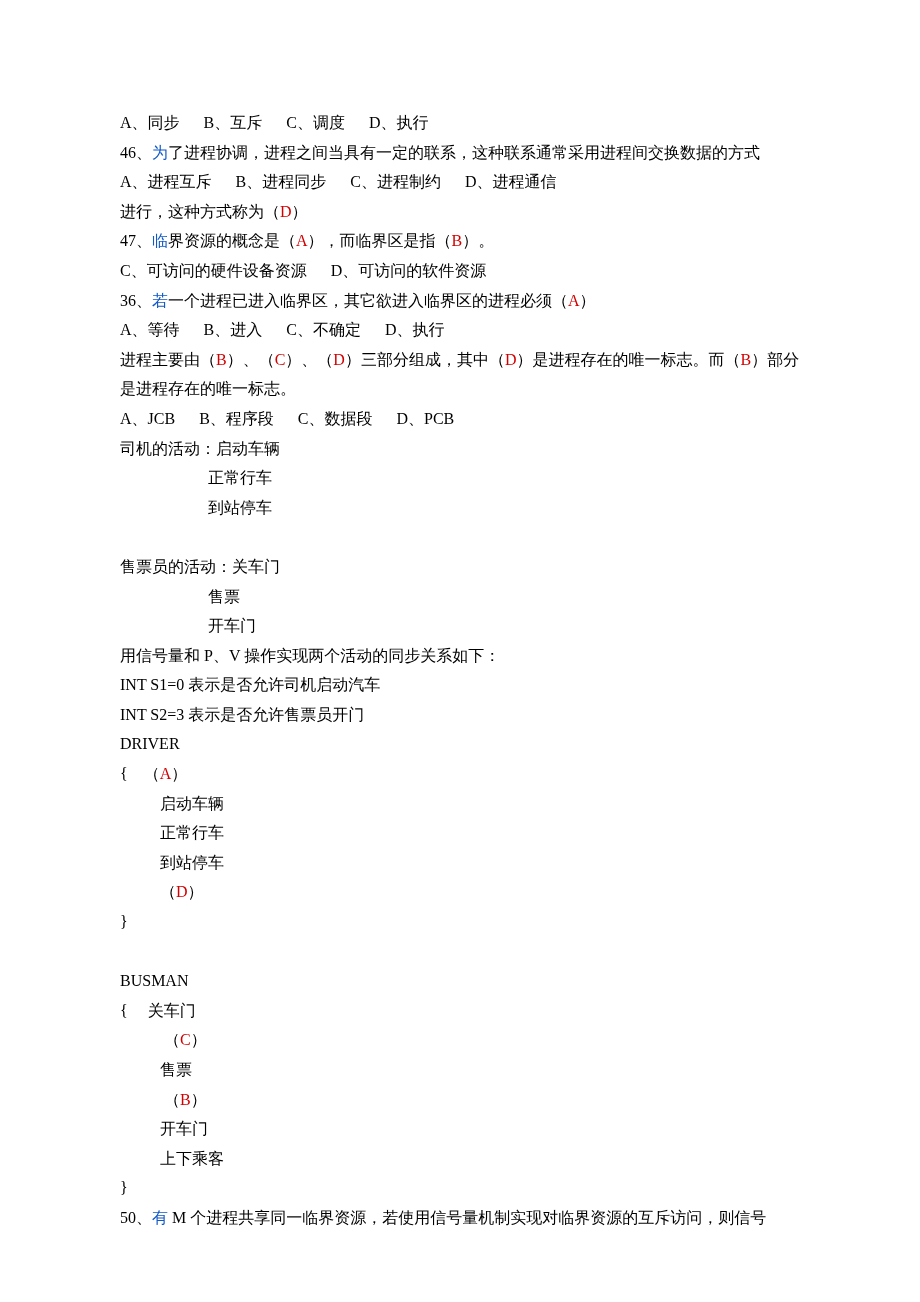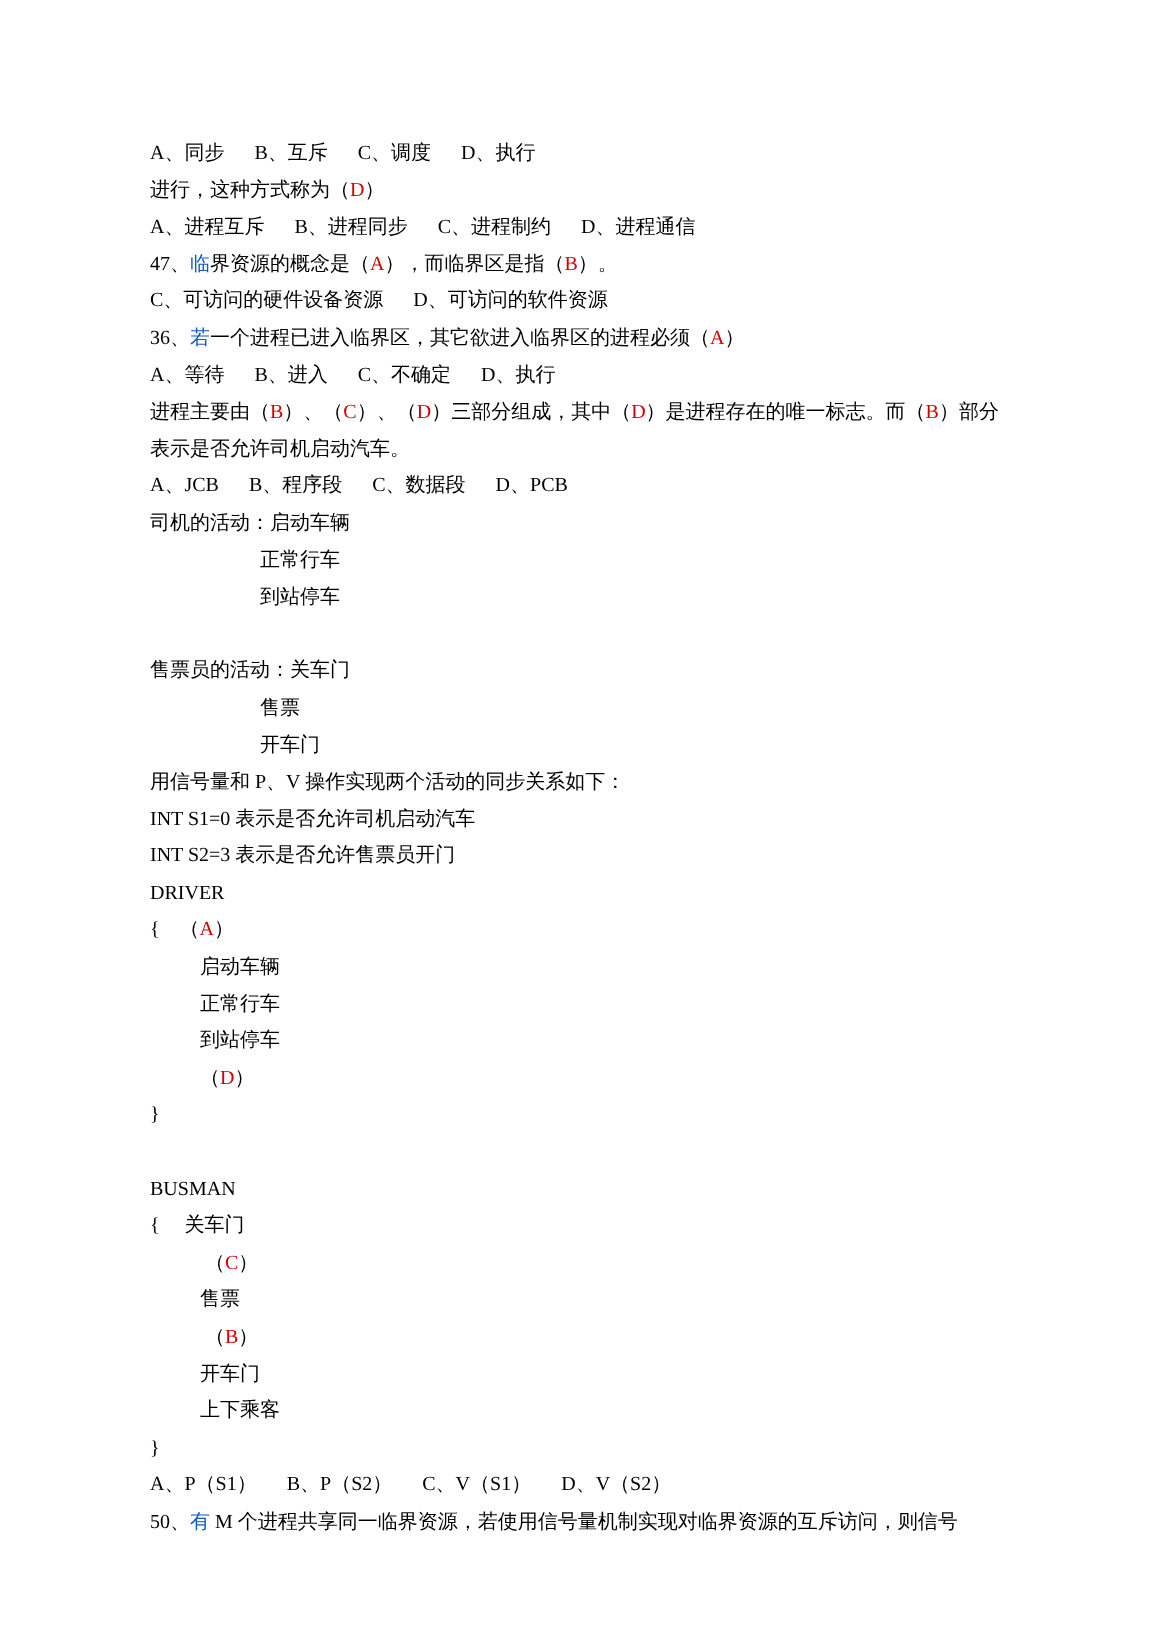--- a/index.html
+++ b/index.html
@@ -23,30 +23,31 @@
   .indent { padding-left: 88px; }
   .indent2 { padding-left: 40px; }
 </style>
 </head>
 <body>
 
 <div class="page">
 
   <div class="line">A、同步      B、互斥      C、调度      D、执行</div>
 
+  <div class="line"><span>46、</span><span class="blue">为</span><span>了进程协调，进程之间当具有一定的联系，这种联系通常采用进程间交换数据的方式</span></div>
+  <div class="line">A、进程互斥      B、进程同步      C、进程制约      D、进程通信</div>
   <div class="line"><span>进行，这种方式称为（</span><span class="red">D</span><span>）</span></div>
-  <div class="line">A、进程互斥      B、进程同步      C、进程制约      D、进程通信</div>
 
   <div class="line"><span>47、</span><span class="blue">临</span><span>界资源的概念是（</span><span class="red">A</span><span>），而临界区是指（</span><span class="red">B</span><span>）。</span></div>
   <div class="line">C、可访问的硬件设备资源      D、可访问的软件资源</div>
 
   <div class="line"><span>36、</span><span class="blue">若</span><span>一个进程已进入临界区，其它欲进入临界区的进程必须（</span><span class="red">A</span><span>）</span></div>
   <div class="line">A、等待      B、进入      C、不确定      D、执行</div>
   <div class="line"><span>进程主要由（</span><span class="red">B</span><span>）、（</span><span class="red">C</span><span>）、（</span><span class="red">D</span><span>）三部分组成，其中（</span><span class="red">D</span><span>）是进程存在的唯一标志。而（</span><span class="red">B</span><span>）部分</span></div>
-  <div class="line">表示是否允许司机启动汽车。</div>
+  <div class="line">是进程存在的唯一标志。</div>
   <div class="line">A、JCB      B、程序段      C、数据段      D、PCB</div>
 
   <div class="line">司机的活动：启动车辆</div>
   <div class="line indent">正常行车</div>
   <div class="line indent">到站停车</div>
   <div class="line">&nbsp;</div>
   <div class="line">售票员的活动：关车门</div>
   <div class="line indent">售票</div>
   <div class="line indent">开车门</div>
   <div class="line">用信号量和 P、V 操作实现两个活动的同步关系如下：</div>
@@ -61,17 +62,16 @@
   <div class="line">}</div>
   <div class="line">&nbsp;</div>
   <div class="line">BUSMAN</div>
   <div class="line">{     关车门</div>
   <div class="line indent2"> <span>（</span><span class="red">C</span><span>）</span></div>
   <div class="line indent2">售票</div>
   <div class="line indent2"> <span>（</span><span class="red">B</span><span>）</span></div>
   <div class="line indent2">开车门</div>
   <div class="line indent2">上下乘客</div>
   <div class="line">}</div>
-  <div class="line">A、P（S1）      B、P（S2）      C、V（S1）      D、V（S2）</div>
 
   <div class="line"><span>50、</span><span class="blue">有 </span><span>M 个进程共享同一临界资源，若使用信号量机制实现对临界资源的互斥访问，则信号</span></div>
 
 </div>
 
 </body></html>

